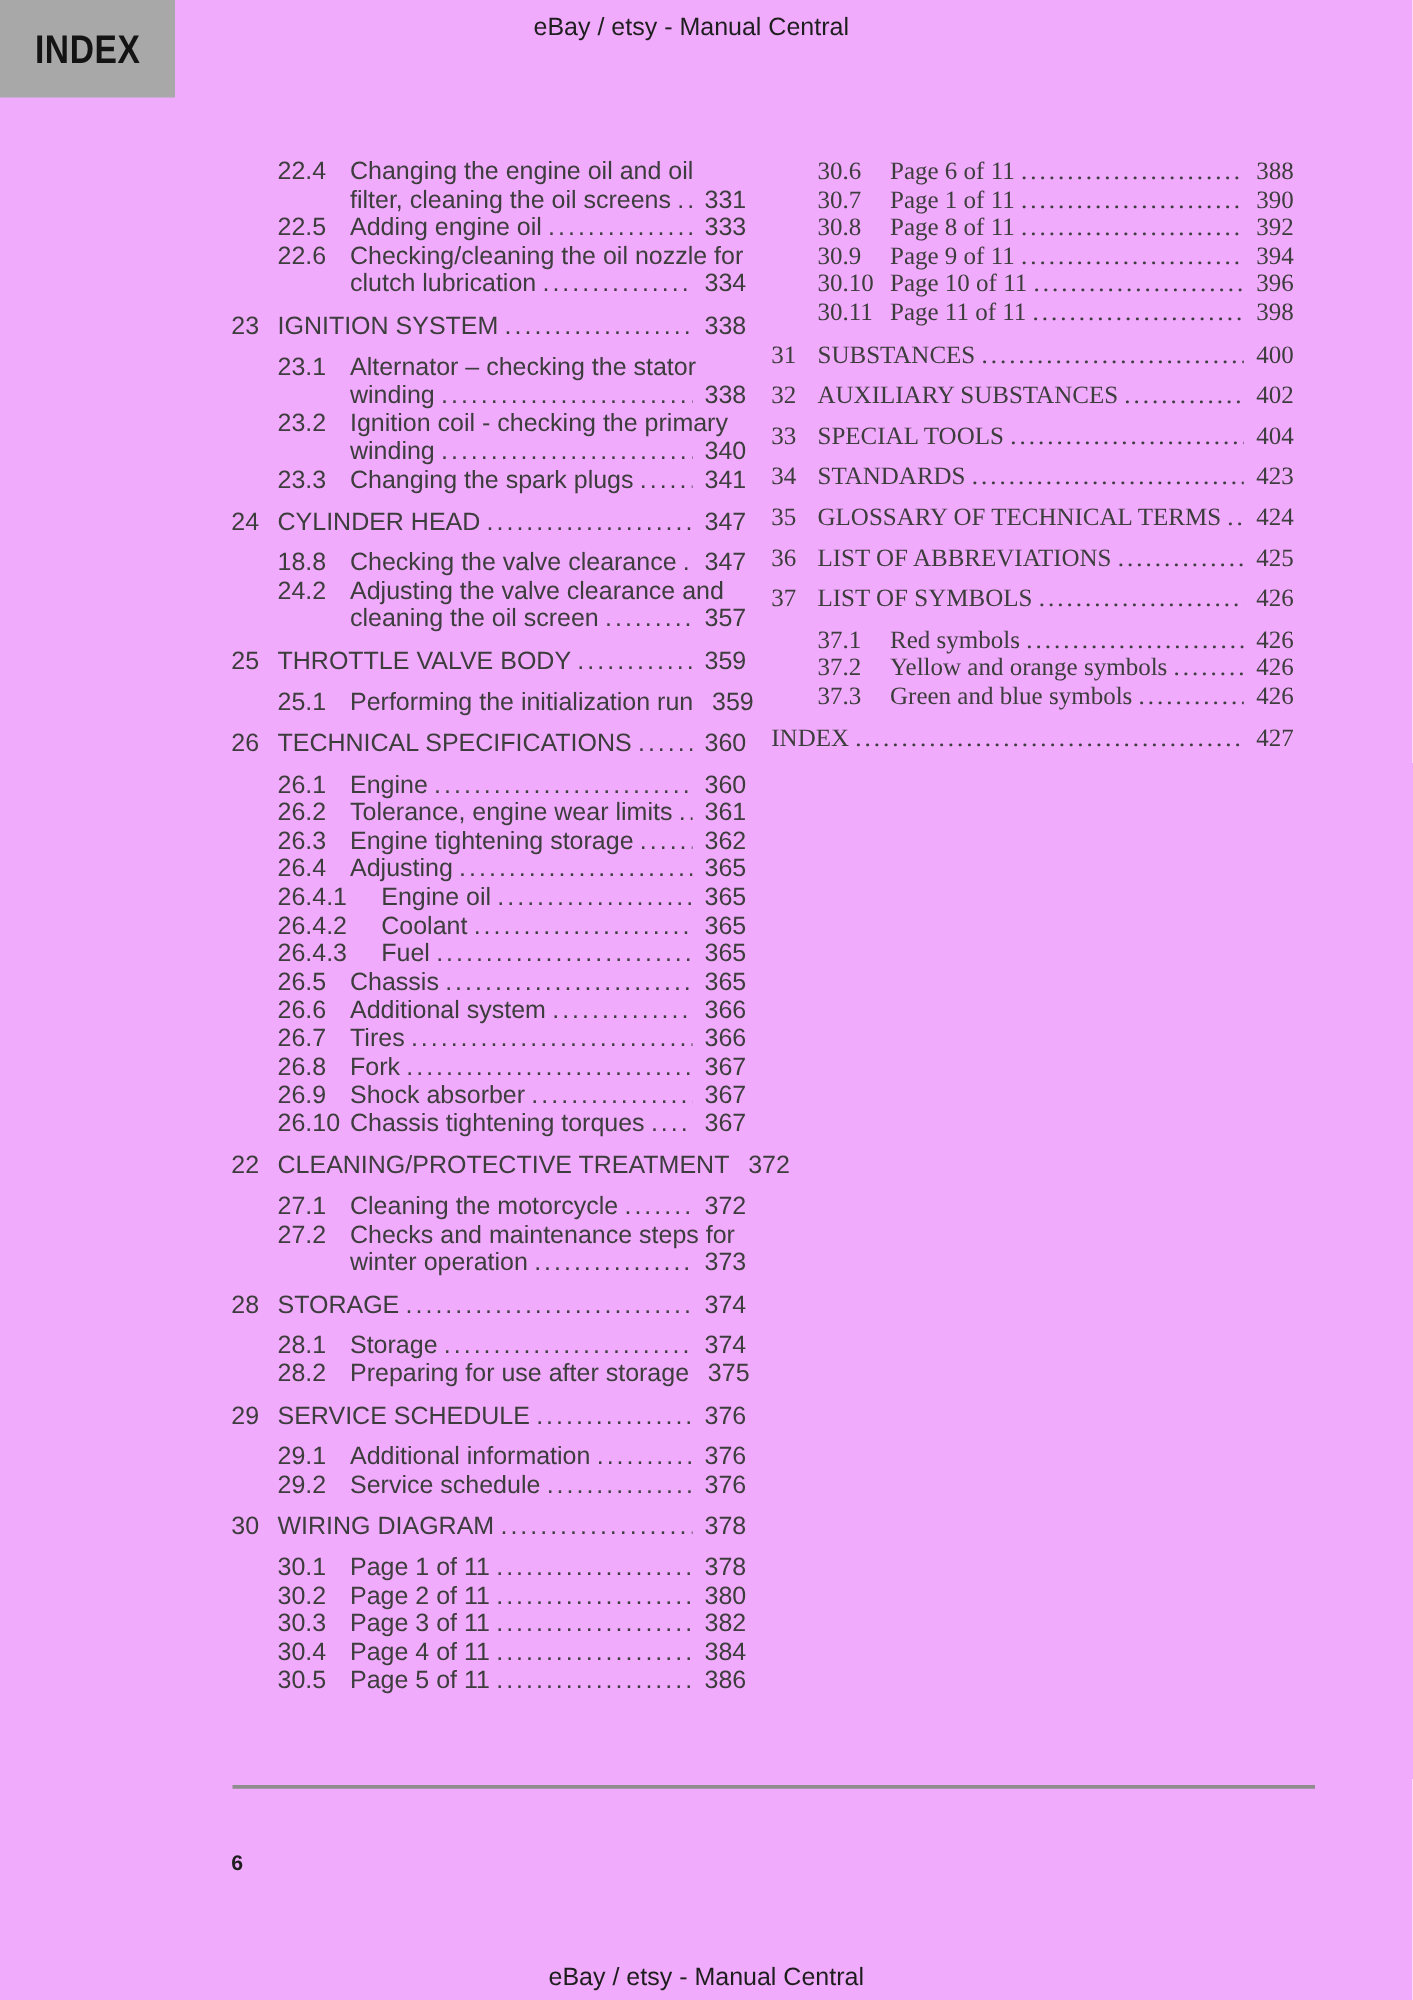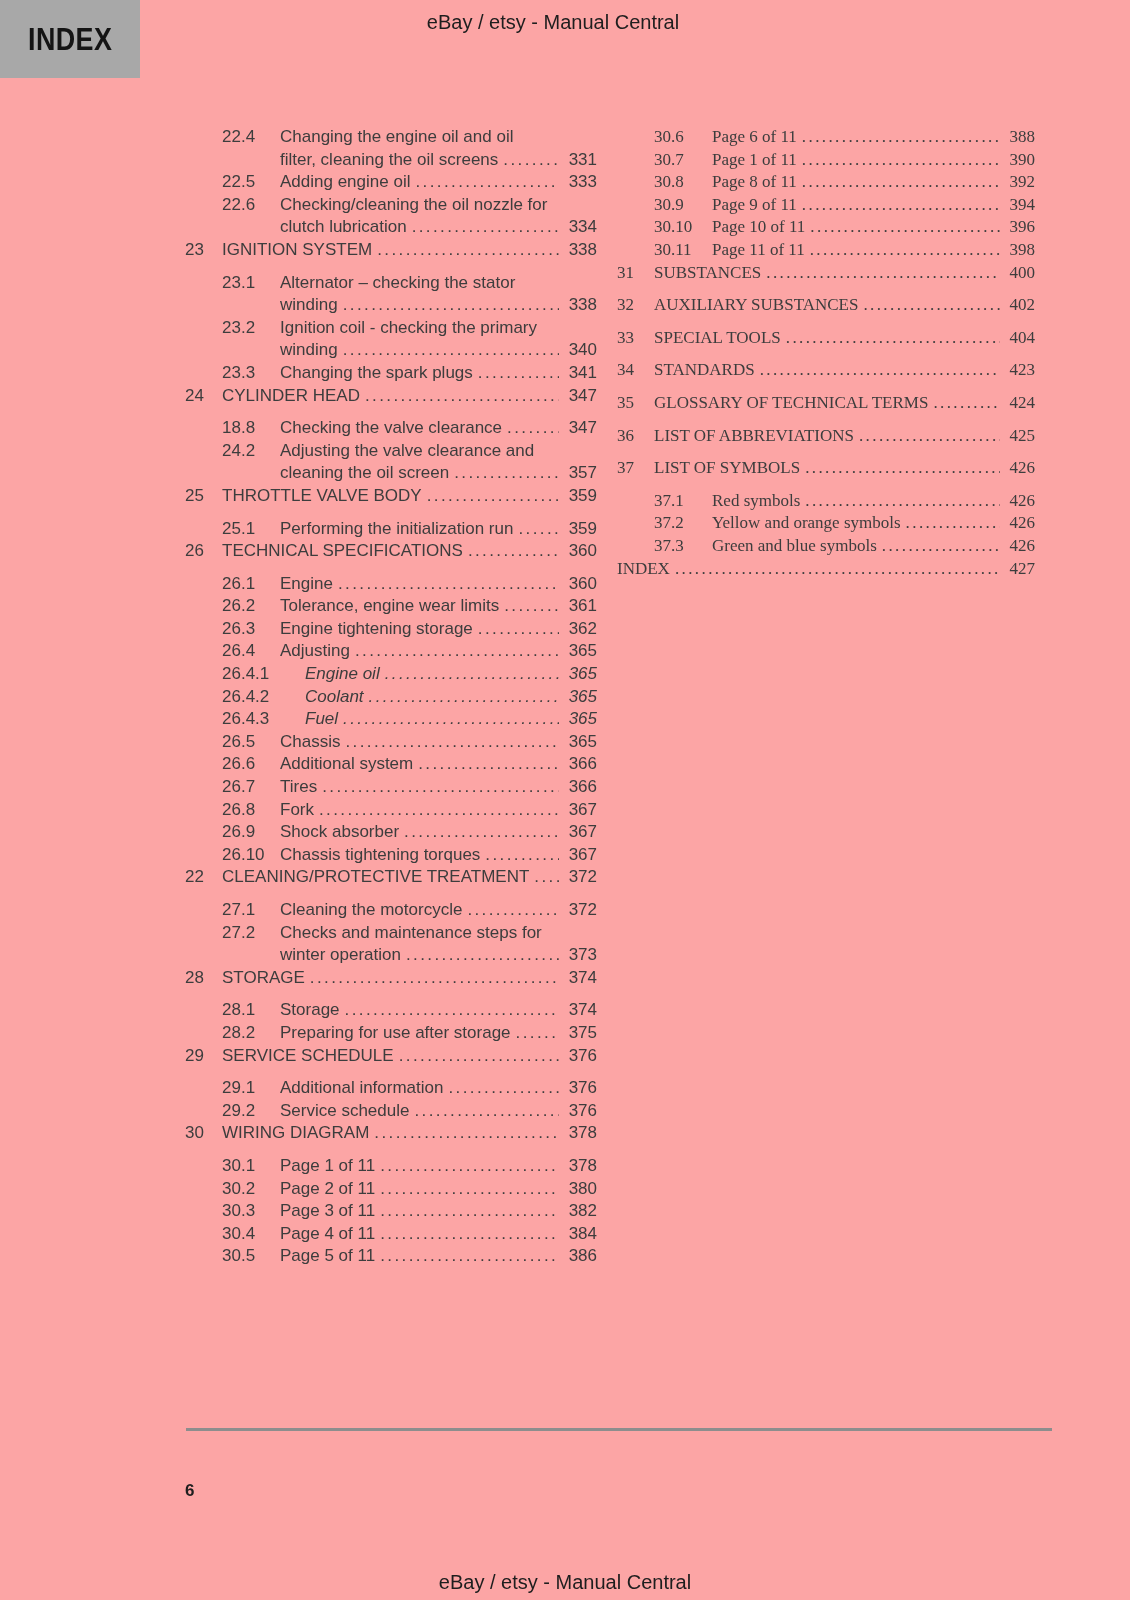--- a/index.html
+++ b/index.html
@@ -2,59 +2,59 @@
 <html><head>
 <meta charset="utf-8">
 <style>
   * { margin:0; padding:0; box-sizing:border-box; }
   html,body { background:#ffffff; }
   body {
     width:1130px; height:1600px; position:relative; overflow:hidden;
     font-family:"Liberation Sans", sans-serif; color:#3d3d3d;
     -webkit-font-smoothing:antialiased;
   }
-  .page { position:absolute; left:0; top:0; width:1130px; height:1600px; background:#fca5a5; }
+  .page { position:absolute; left:0; top:0; width:1130px; height:1600px; background:#f0abfc; }
 
   
   .index-tab {
     position:absolute; left:0; top:0; width:140px; height:78px;
     background:#a8a8a8; display:flex; align-items:center;
   }
   .index-tab .tab-label {
     font-weight:700; font-size:32px; color:#141414; letter-spacing:0.5px;
     transform:scaleX(0.84); transform-origin:left center; margin-left:28px;
     white-space:nowrap;
   }
 
   .header-title {
     position:absolute; top:11px; left:0; width:1106px; text-align:center;
     font-size:20px; color:#1e1e1e;
   }
 
   
-  .toc-col { position:absolute; top:126px; font-size:17px; line-height:22.6px; }
+  .toc-col { position:absolute; top:126px; font-size:20px; line-height:22.6px; }
   .col-left  { left:185px; width:412px; }
   .col-right { left:617px; width:418px;font-family:Liberation Serif, serif; }
 
   .entry { display:flex; align-items:flex-start; }
   .entry .num { flex:0 0 58px; white-space:nowrap; }
   .entry.chapter .num { flex:0 0 37px; }
   .entry.sub, .entry.subsub { padding-left:37px; }
-  .entry.subsub .rest { padding-left:25px;font-style:italic; }
+  .entry.subsub .rest { padding-left:25px; }
   .rest { flex:1 1 auto; min-width:0; }
   .tline { display:flex; align-items:baseline; }
   .t { white-space:nowrap; }
   .dots {
     flex:1 1 0; overflow:hidden; white-space:nowrap;
     letter-spacing:2.4px; margin:0 10px 0 5px; color:#3d3d3d;
   }
   .pg { white-space:nowrap; }
 
   
-  .entry.chapter { }
+  .entry.chapter { margin-top:11px; }
   .entry.chapter + .entry { margin-top:10px; }
 
   .footer-rule {
     position:absolute; left:186px; top:1428px; width:866px; height:3px;
     background:#8d8d8d;
   }
   .page-number {
     position:absolute; left:185px; top:1481px;
     font-size:17px; font-weight:700; color:#1e1e1e;
   }

